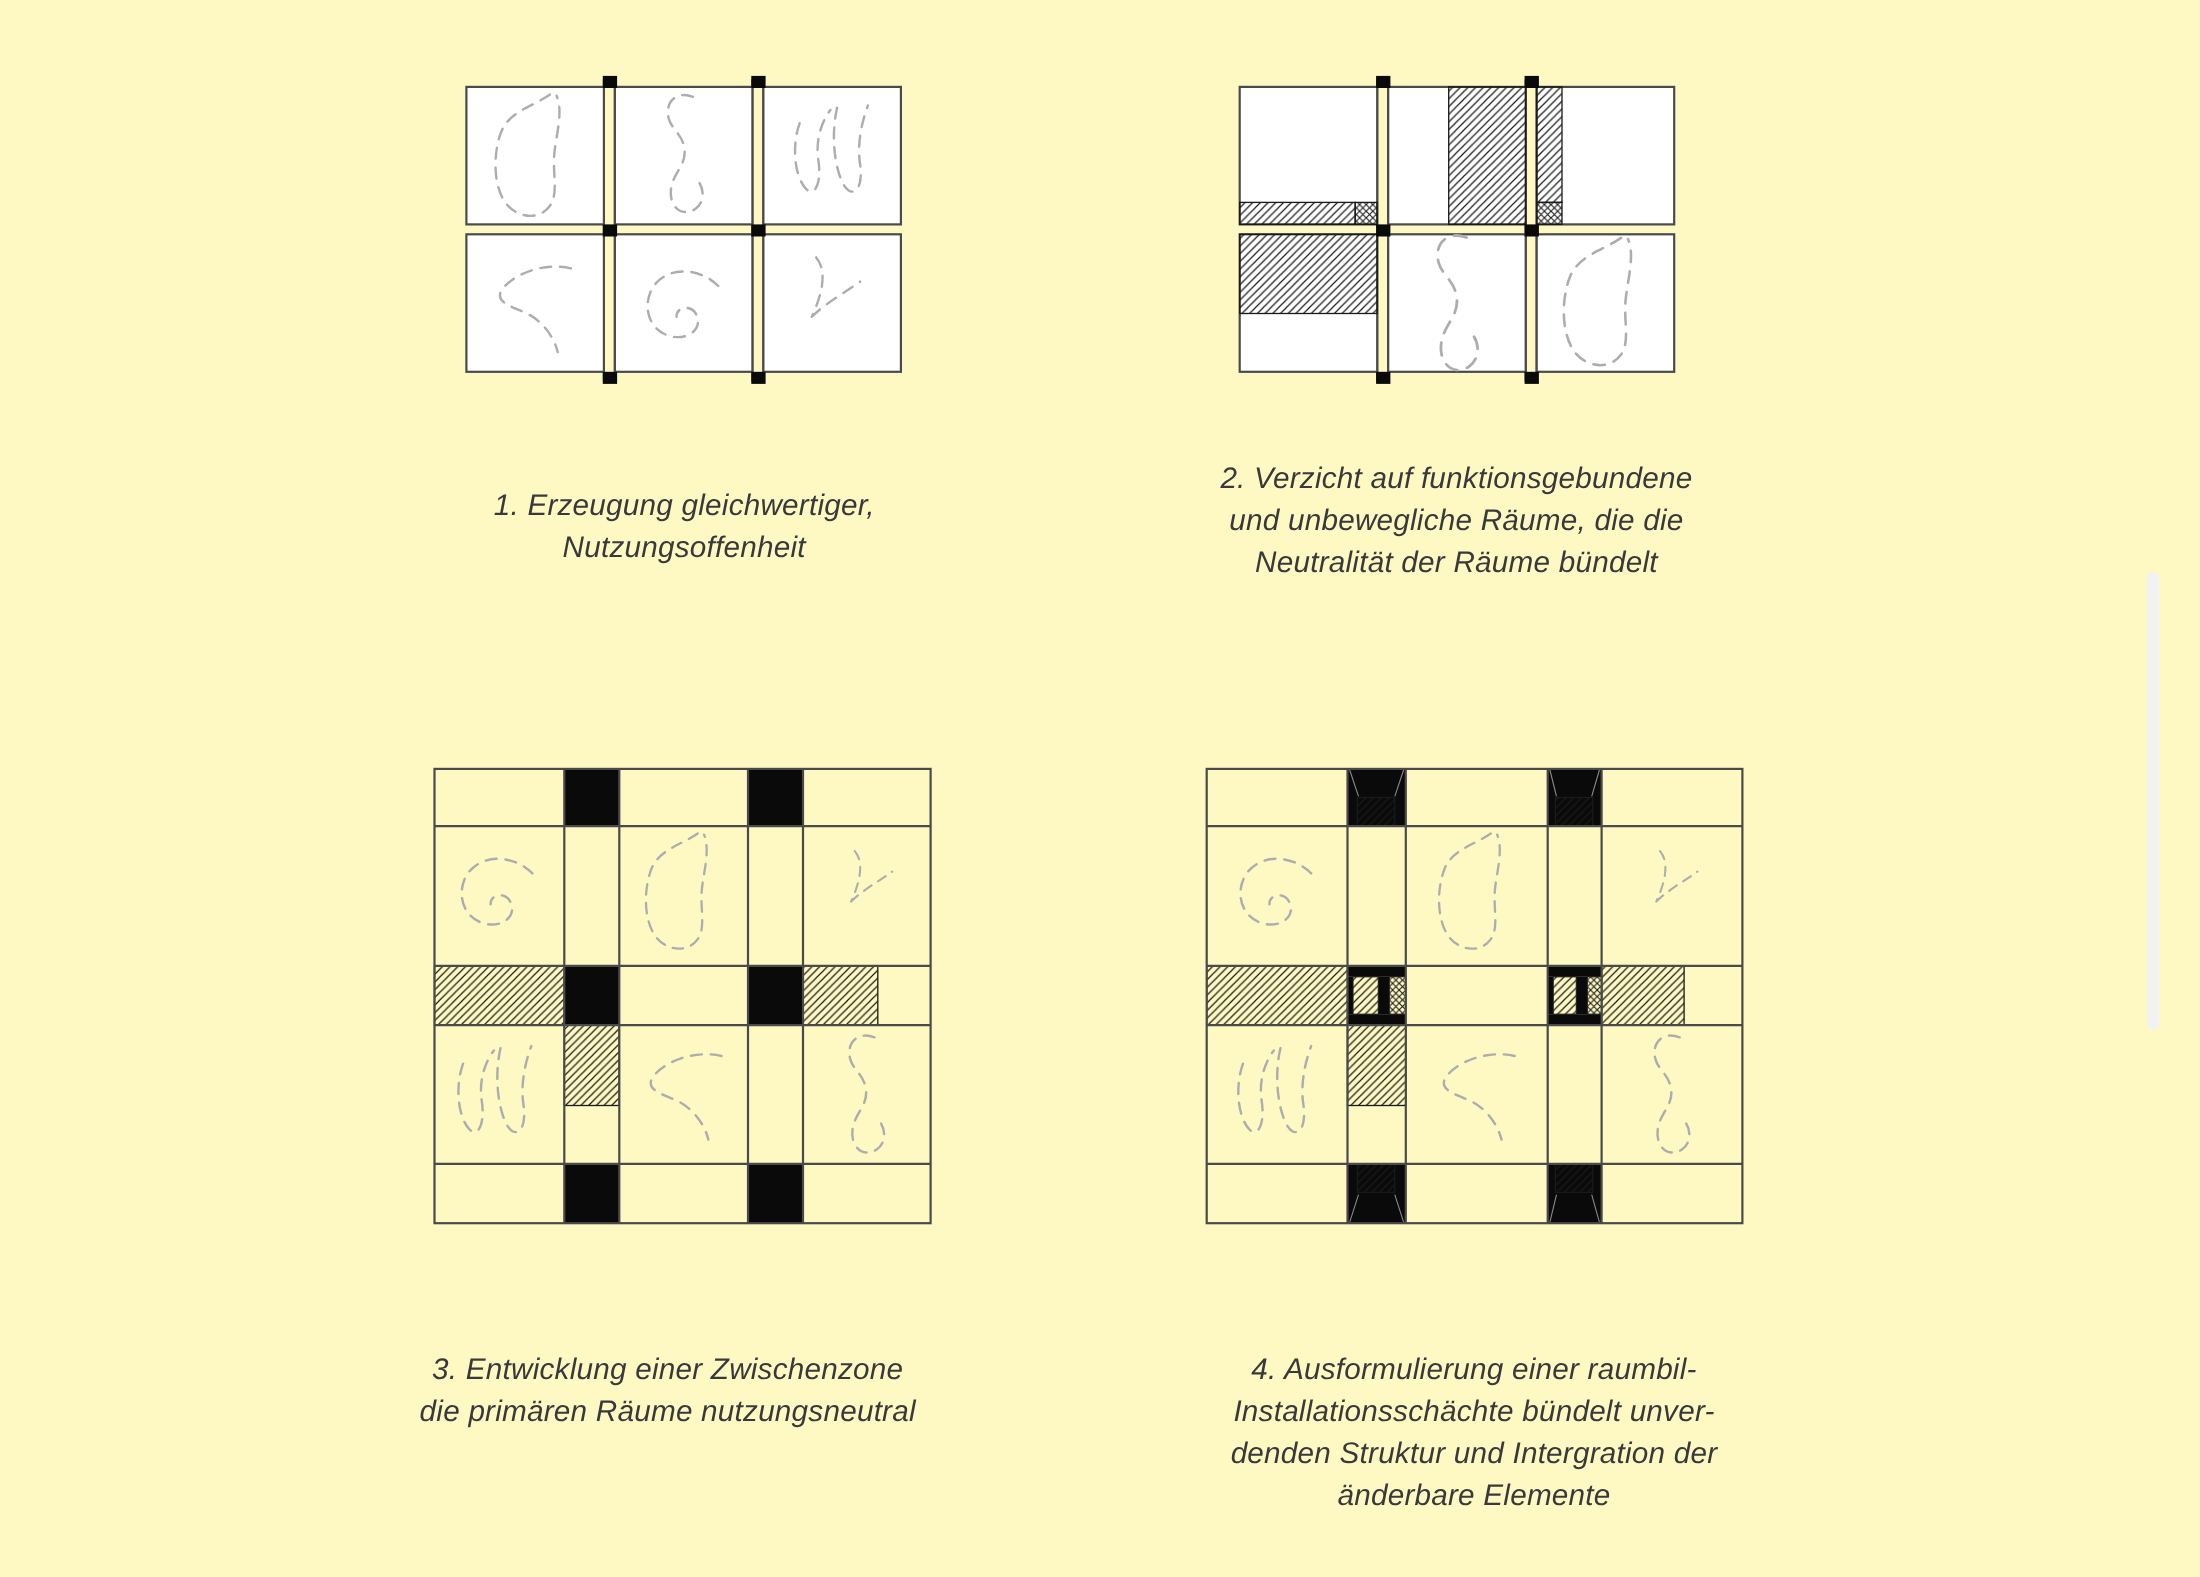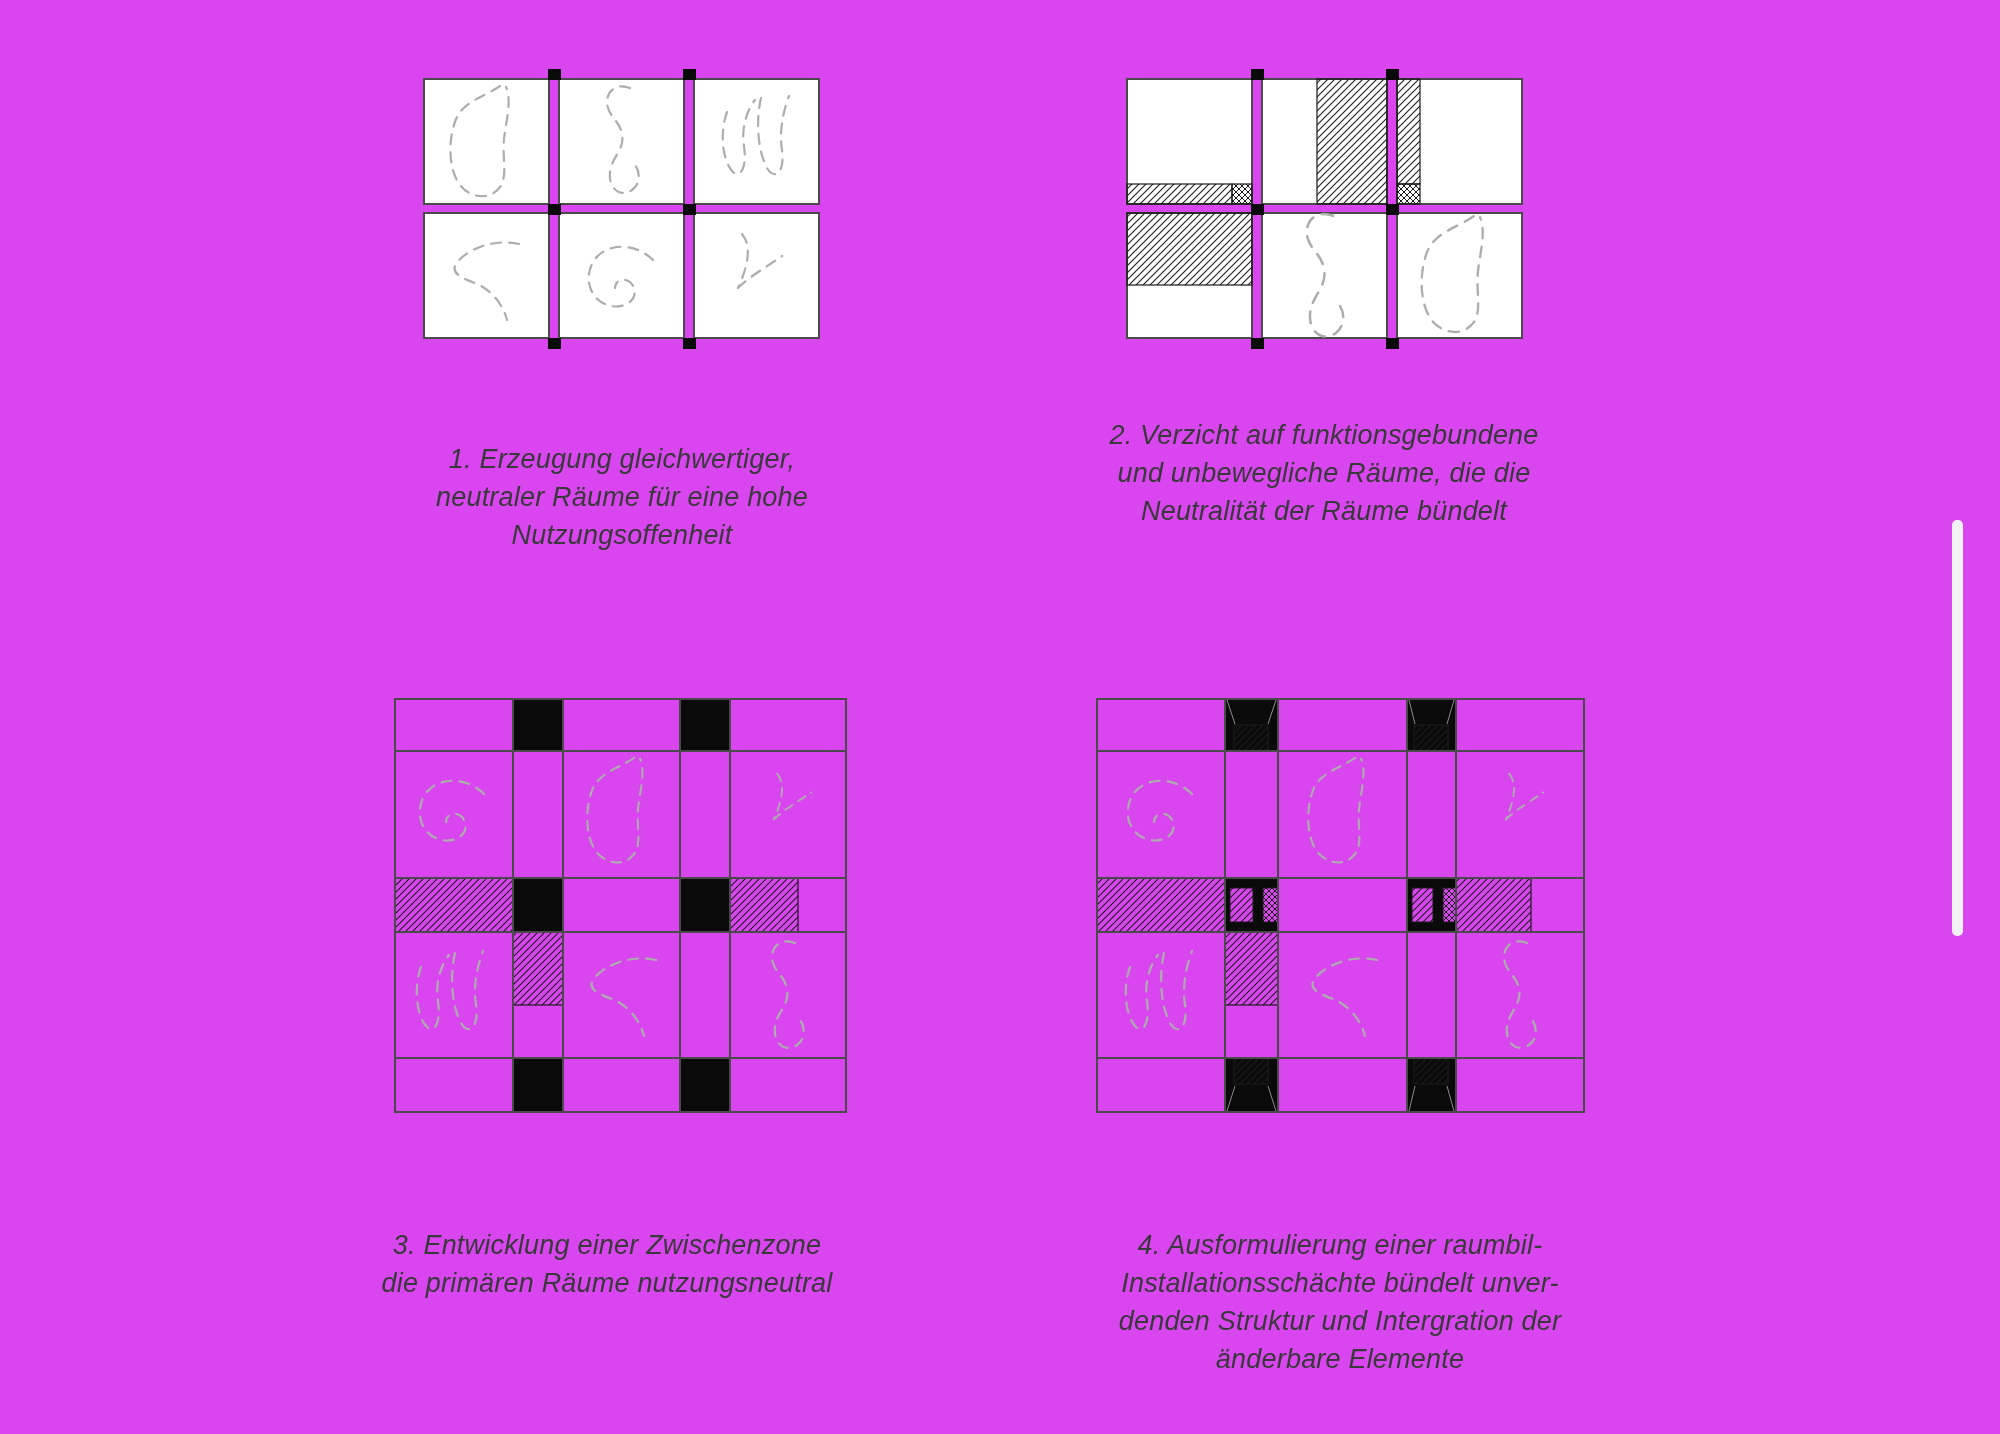--- a/index.html
+++ b/index.html
@@ -1,19 +1,19 @@
 <!DOCTYPE html>
 <html><head>
 <meta charset="utf-8">
 <style>
   html,body{margin:0;padding:0;background:#ffffff;}
   .canvas{
     position:relative;
     width:2000px;height:1434px;
-    background:#d946ef;
+    background:#fef9c3;
     font-family:"Liberation Sans", sans-serif;
     overflow:hidden;
   }
   .fig{position:absolute;left:0;top:0;}
   .caption{
     position:absolute;
     width:560px;
     text-align:center;
     font-style:italic;
     font-size:27px;
@@ -235,21 +235,20 @@
       <use href="#blob-check" transform="translate(1521,806) scale(0.85)"></use>
       <use href="#blob-nlobe" transform="translate(1160,995)"></use>
       <use href="#blob-less" transform="translate(1341,992)"></use>
       <use href="#blob-s" transform="translate(1519,997)"></use>
     </g>
   </g>
 </svg>
 
 <div class="caption" style="left:342px;top:440px">
   <div>1. Erzeugung gleichwertiger,</div>
-  <div>neutraler Räume für eine hohe</div>
   <div>Nutzungsoffenheit</div>
 </div>
 
 <div class="caption" style="left:1044px;top:416px">
   <div>2. Verzicht auf funktionsgebundene</div>
   <div>und unbewegliche Räume, die die</div>
   <div>Neutralität der Räume bündelt</div>
 </div>
 
 <div class="caption" style="left:327px;top:1226px">

